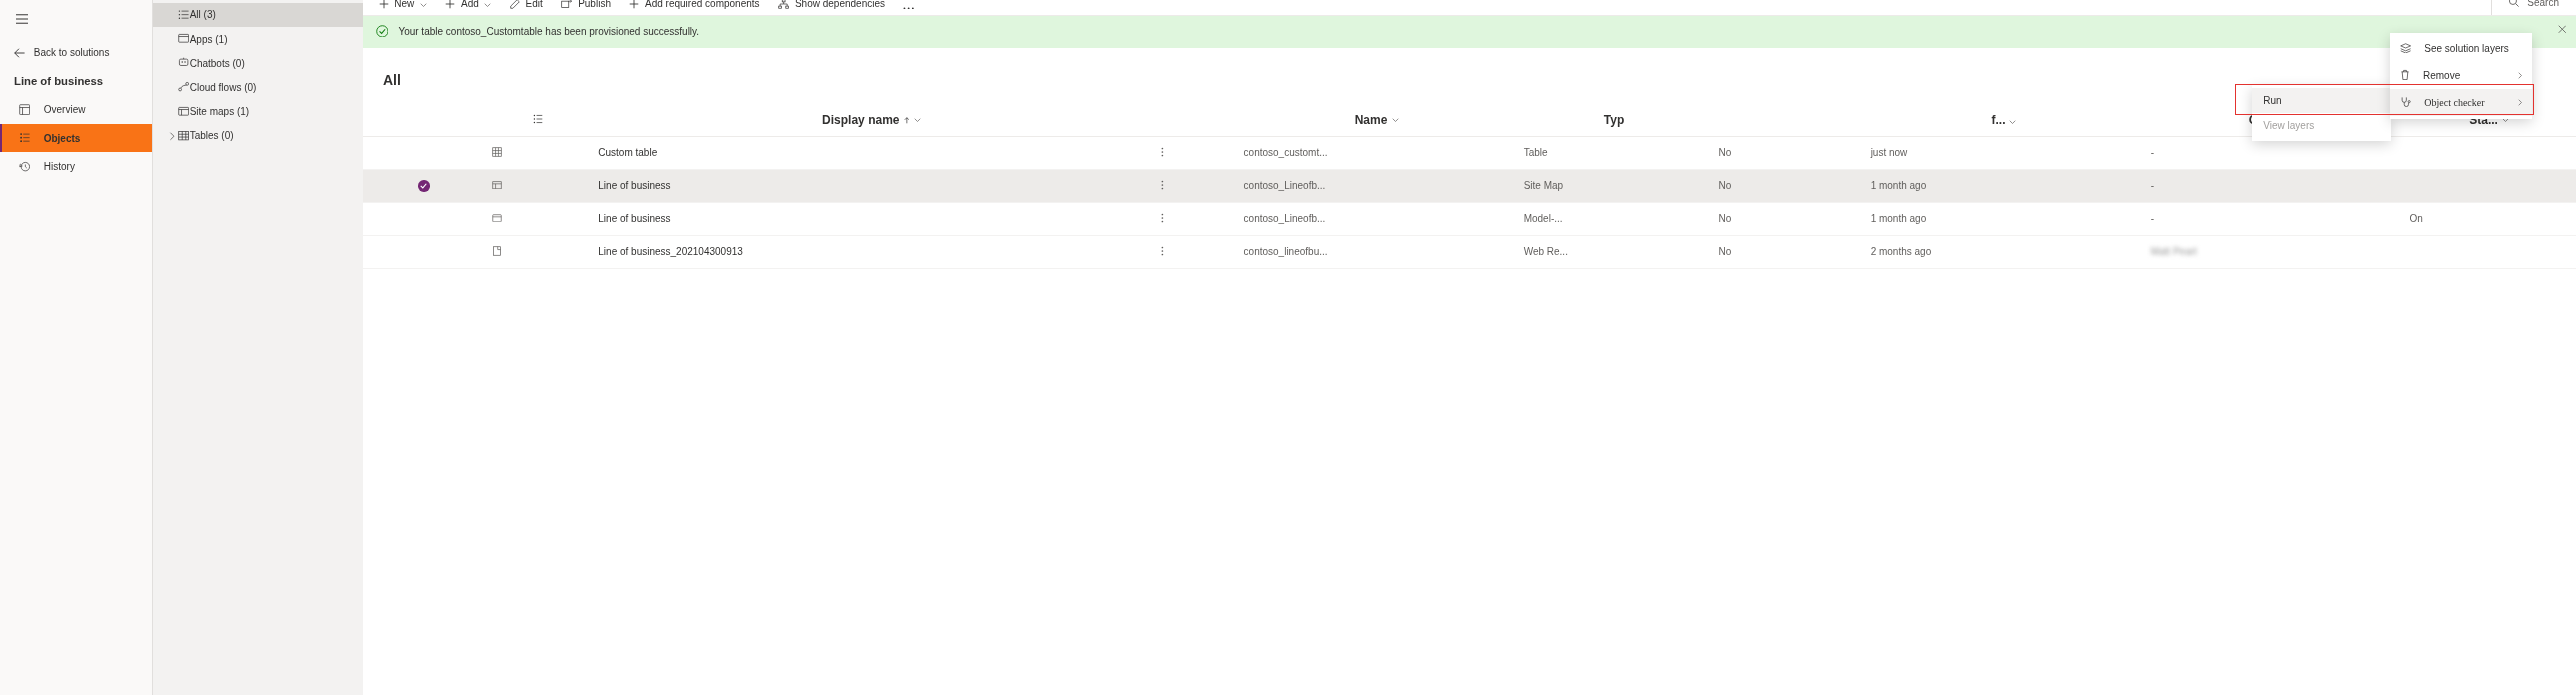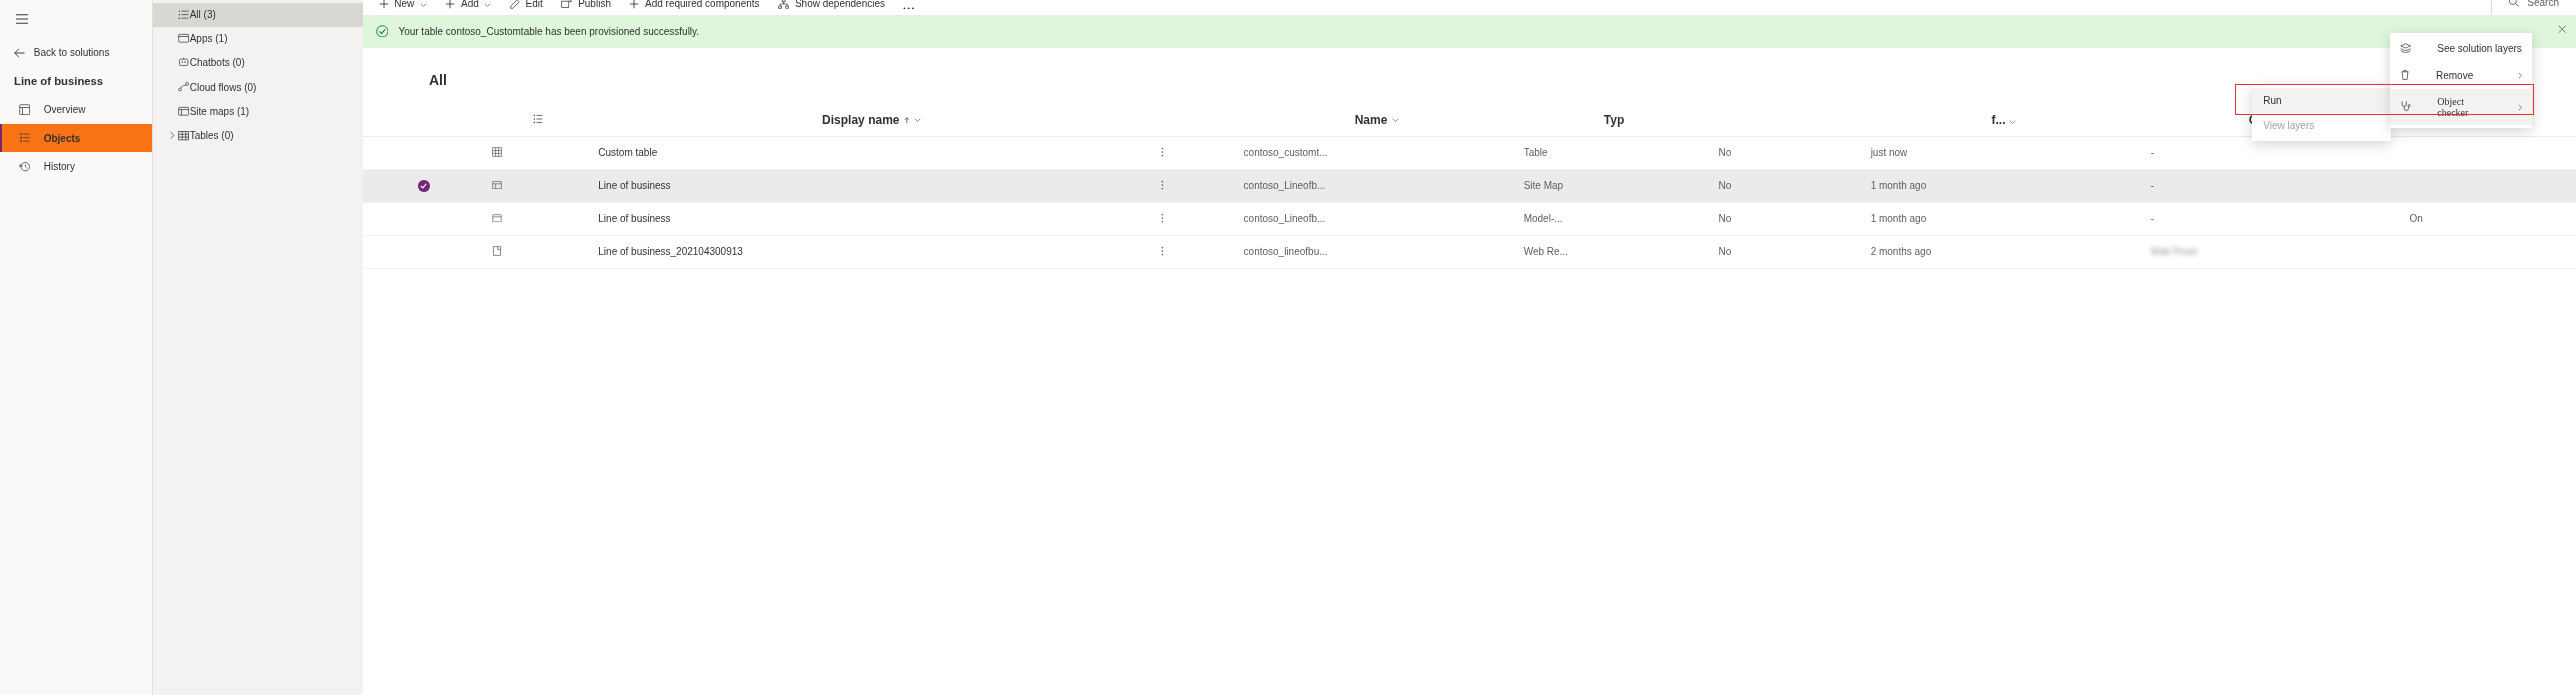--- a/index.html
+++ b/index.html
@@ -35,21 +35,21 @@
     }
     .nav-item.active .nav-icon-wrap { margin-left: 11.3px; }
     .nav-icon-wrap { width: 12.7px; display:flex; justify-content:center; }
 
     
     .objtree {
       width: 211px; flex-shrink: 0; background: #f3f2f1;
       border-left: 0.7px solid #e1dfdd; padding-top: 2.8px;
     }
     .tree-row {
-      display: flex; align-items: center; gap: 0;
+      display: flex; align-items: flex-end; gap: 0;
       padding: 6.4px 7px 6.4px 14px; cursor: pointer;
     }
     .tree-row.selected { background: #d9d7d4; }
     .tree-chev { width: 10px; display:flex; justify-content:center; color:#605e5c; }
     .tree-icon { width: 12.7px; display:flex; justify-content:center; color:#323130; }
 
     
     .main { flex: 1; display: flex; flex-direction: column; background: #fff; position: relative; min-width:0; }
 
     
@@ -77,21 +77,21 @@
     }
     .notif .close { position:absolute; right:10px; top:8.5px; cursor:pointer; color:#605e5c; }
 
     
     .ctxmenu {
       position: absolute; top: 33px; right: 44px;
       background: #fff; box-shadow: 0 4.2px 12.7px rgba(0,0,0,0.18);
       width: 142px; z-index: 20; padding: 2.8px 0;
     }
     .ctx-item {
-      display:flex; align-items:center; gap:26px;
+      display:flex; align-items:center; gap:13px;
       padding: 7px 10px; cursor:pointer; font-size:10px;
     }
     .ctx-item .chev-r { margin-left:auto; color:#605e5c; }
     .ctx-item.hover { background:#f3f2f1;font-family:Liberation Serif, serif; }
 
     
     .submenu {
       position:absolute; top:85px; right:185px;
       background:#fff; box-shadow:0 4.2px 12.7px rgba(0,0,0,0.18);
       width:139px; z-index:19; padding:2.8px 0;
@@ -101,21 +101,21 @@
     .sub-item.disabled { color:#a19f9d; cursor:default; }
 
     
     .callout-box {
       position:absolute; border:1.4px solid #e3322f; z-index:25;
       pointer-events:none;
     }
 
     
     .content { padding: 18.4px 0 0 0; flex:1; overflow:auto; }
-    .heading { font-size: 14px; font-weight:600; padding: 5.7px 20px 17px; margin-left: 46px; }
+    .heading { font-size: 14px; font-weight:600; padding: 5.7px 20px 17px; }
 
     table.grid { width:100%; border-collapse:collapse; table-layout:fixed; }
     .grid th {
       text-align:center; font-weight:600; font-size:12px;
       padding: 8.5px 7px; border-bottom:0.7px solid #edebe9;
       white-space:nowrap; color:#323130;
     }
     .grid td {
       padding: 10px 7px; border-bottom:0.7px solid #f3f2f1;
       color:#323130; font-size:10px; white-space:nowrap;

